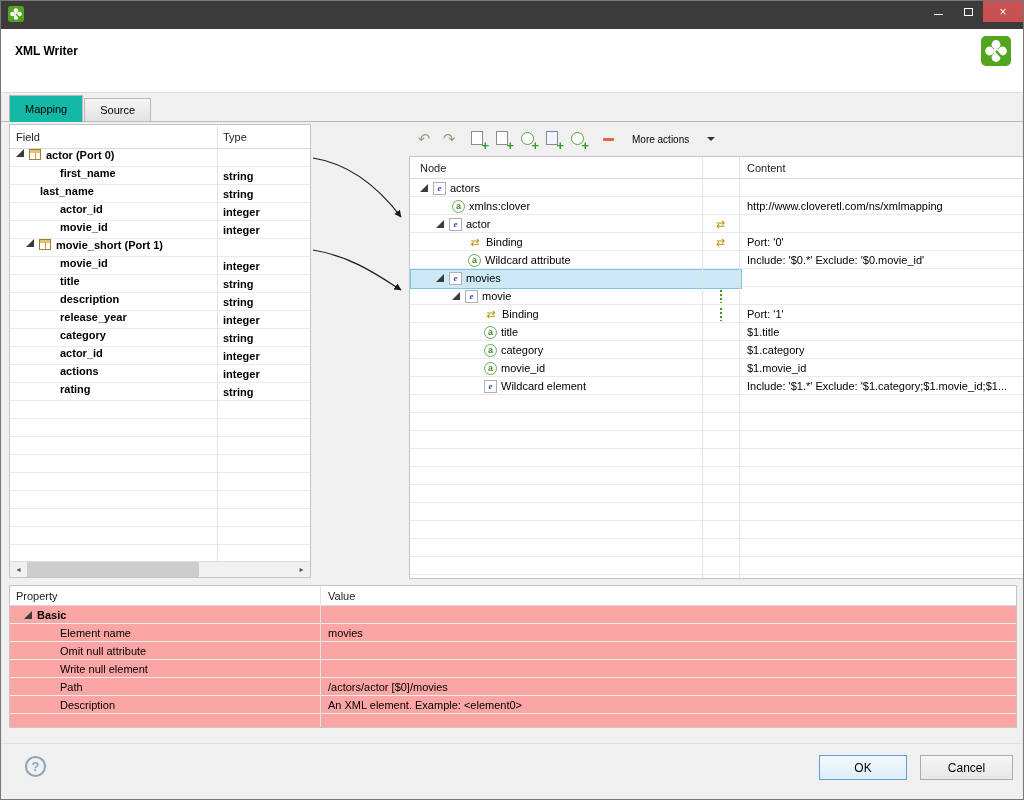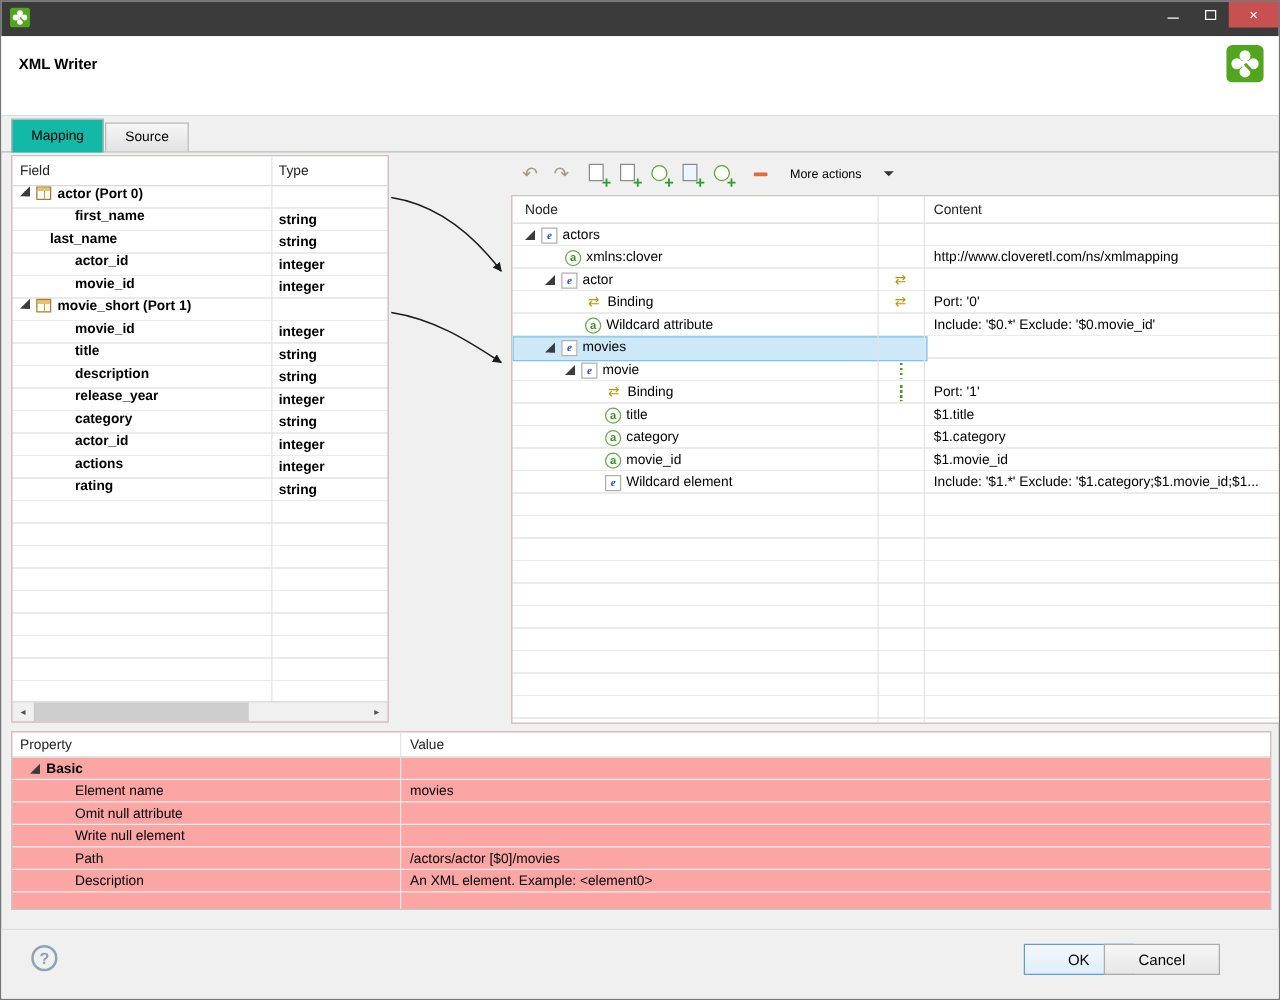--- a/index.html
+++ b/index.html
@@ -106,21 +106,21 @@
   .pcell{position:absolute;left:0;top:0;width:310px;height:17px;display:flex;align-items:center;font-size:11px}
   .vcell{position:absolute;left:310px;top:0;right:0;height:17px;display:flex;align-items:center;padding-left:8px;font-size:11px;white-space:nowrap}
   .prow.group .plabel{font-weight:bold}
   .plabel{white-space:nowrap}
 
   
   .footer{position:absolute;left:0;bottom:0;width:100%;height:56px;background:#f0f0f0;border-top:1px solid #dfdfdf}
   .help{position:absolute;left:24px;top:12px;width:21px;height:21px;border:2px solid #8da3b8;border-radius:50%;color:#8da3b8;font-weight:bold;font-size:13px;display:flex;align-items:center;justify-content:center}
   .btn{position:absolute;top:11px;height:25px;font-size:12px;font-family:inherit;display:flex;align-items:center;justify-content:center}
   .btn.ok{left:818px;width:88px;border:1px solid #5e9ed6;background:linear-gradient(#f2f8fd,#dfeefa)}
-  .btn.cancel{left:882px;width:93px;border:1px solid #ababab;background:linear-gradient(#f6f6f6,#e7e7e7)}
+  .btn.cancel{left:919px;width:93px;border:1px solid #ababab;background:linear-gradient(#f6f6f6,#e7e7e7)}
 </style>
 </head>
 <body>
 
 <div class="window">
 
   <div class="titlebar">
     <span class="tb-icon">
       <svg width="16" height="16" viewBox="0 0 30 30">
           <rect width="30" height="30" rx="5" fill="#52a51e"></rect>
@@ -213,21 +213,21 @@
           </div>
           <div class="frow">
             <div class="fcell" style="padding-left: 50px;">
               <span class="blabel">movie_id</span>
             </div>
             <div class="tcell">
               <span class="blabel">integer</span>
             </div>
           </div>
           <div class="frow">
-            <div class="fcell" style="padding-left: 6px;">
+            <div class="fcell" style="padding-left: 16px;">
               <span class="tri"></span>
               <span class="icon-port"></span>
               <span class="blabel">movie_short (Port 1)</span>
             </div>
             <div class="tcell">
               <span class="blabel"></span>
             </div>
           </div>
           <div class="frow">
             <div class="fcell" style="padding-left: 50px;">

